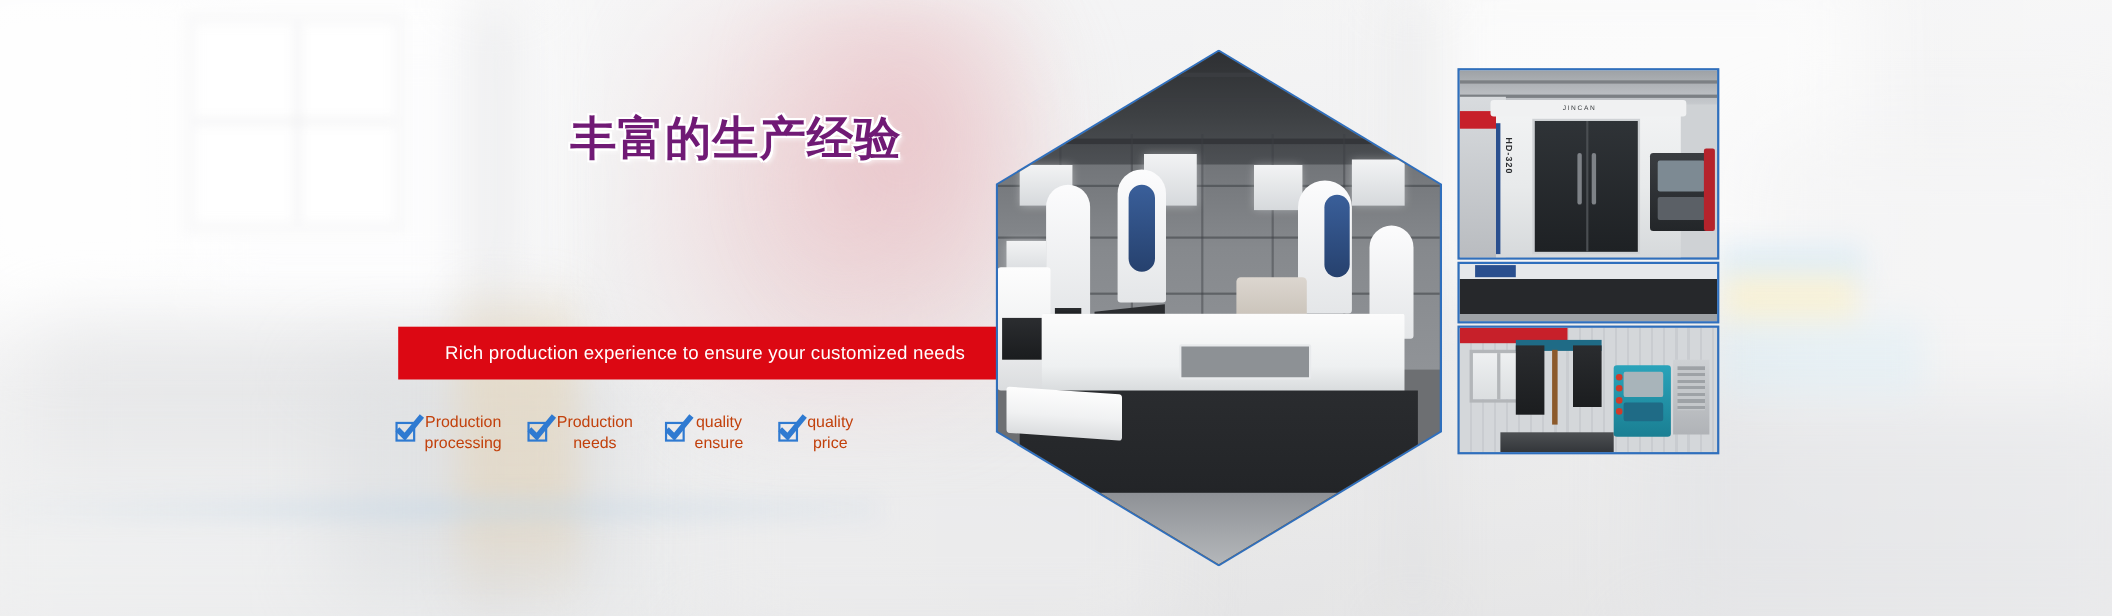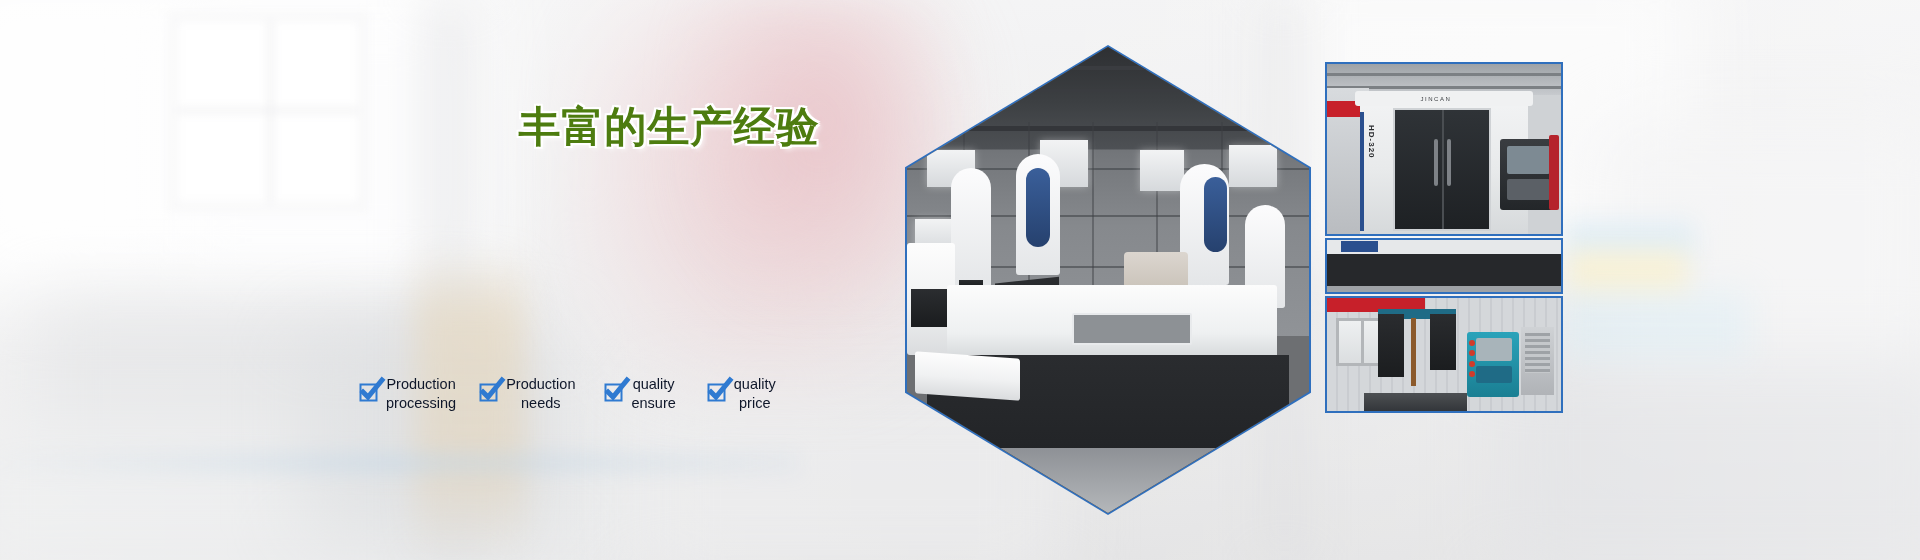--- a/index.html
+++ b/index.html
@@ -96,21 +96,21 @@
     position:absolute; inset:0;
     background:linear-gradient(90deg, rgba(255,255,255,.42) 0%, rgba(255,255,255,.34) 22%, rgba(255,255,255,.20) 48%, rgba(255,255,255,.30) 74%, rgba(255,255,255,.46) 100%);
   }
 
   
   .headline {
     position:absolute; left:300px; top:104px; width:700px;
     text-align:center;
     font-family:"Liberation Serif", "DejaVu Serif", serif;
     font-weight:bold;
-    color:#4d7c0f;
+    color:#701a75;
     line-height:47px;
     letter-spacing:1px;
     white-space:nowrap;
   }
   .headline .hl {
     display:block;
     font-size:42px;
     text-shadow:
        2px  0   0 #ffffff, -2px  0   0 #ffffff,
        0    2px 0 #ffffff,  0   -2px 0 #ffffff,
@@ -149,21 +149,21 @@
   .check-icon {
     position:relative;
     width:18px; height:18px;
     margin-top:8px; margin-right:8px;
     flex:0 0 auto;
   }
   .check-icon svg { position:absolute; left:-2px; top:-5px; overflow:visible; }
 
   .feature-label {
     font-size:14.5px;
-    color:#0f172a;
+    color:#c2410c;
     line-height:19px;
     text-align:center;
     white-space:pre-line;
     font-family:"Liberation Sans", sans-serif;
   }
 
   
   .hex-wrap {
     position:absolute; left:905px; top:45px; width:406px; height:470px;
   }
@@ -331,20 +331,23 @@
     <div class="bg-accent2"></div>
     <div class="bg-accent3"></div>
 
     <div class="bg-veil"></div>
   </div>
 
   <div class="headline">
     <span class="hl hl-1">丰富的生产经验</span>
   </div>
 
+  <div class="red-banner">
+    <span class="red-banner-text">Rich production experience to ensure your customized needs</span>
+  </div>
 
   <div class="features">
 
     <div class="feature f-gap-1">
       <span class="check-icon">
         <svg width="26" height="24" viewBox="0 0 26 24">
           <rect x="2.5" y="6.5" width="16" height="16" fill="none" stroke="#2f7ad1" stroke-width="2"></rect>
           <path d="M5 14 L10 19 L24 2" fill="none" stroke="#2f7ad1" stroke-width="5" stroke-linecap="square" stroke-linejoin="miter"></path>
         </svg>
       </span>

